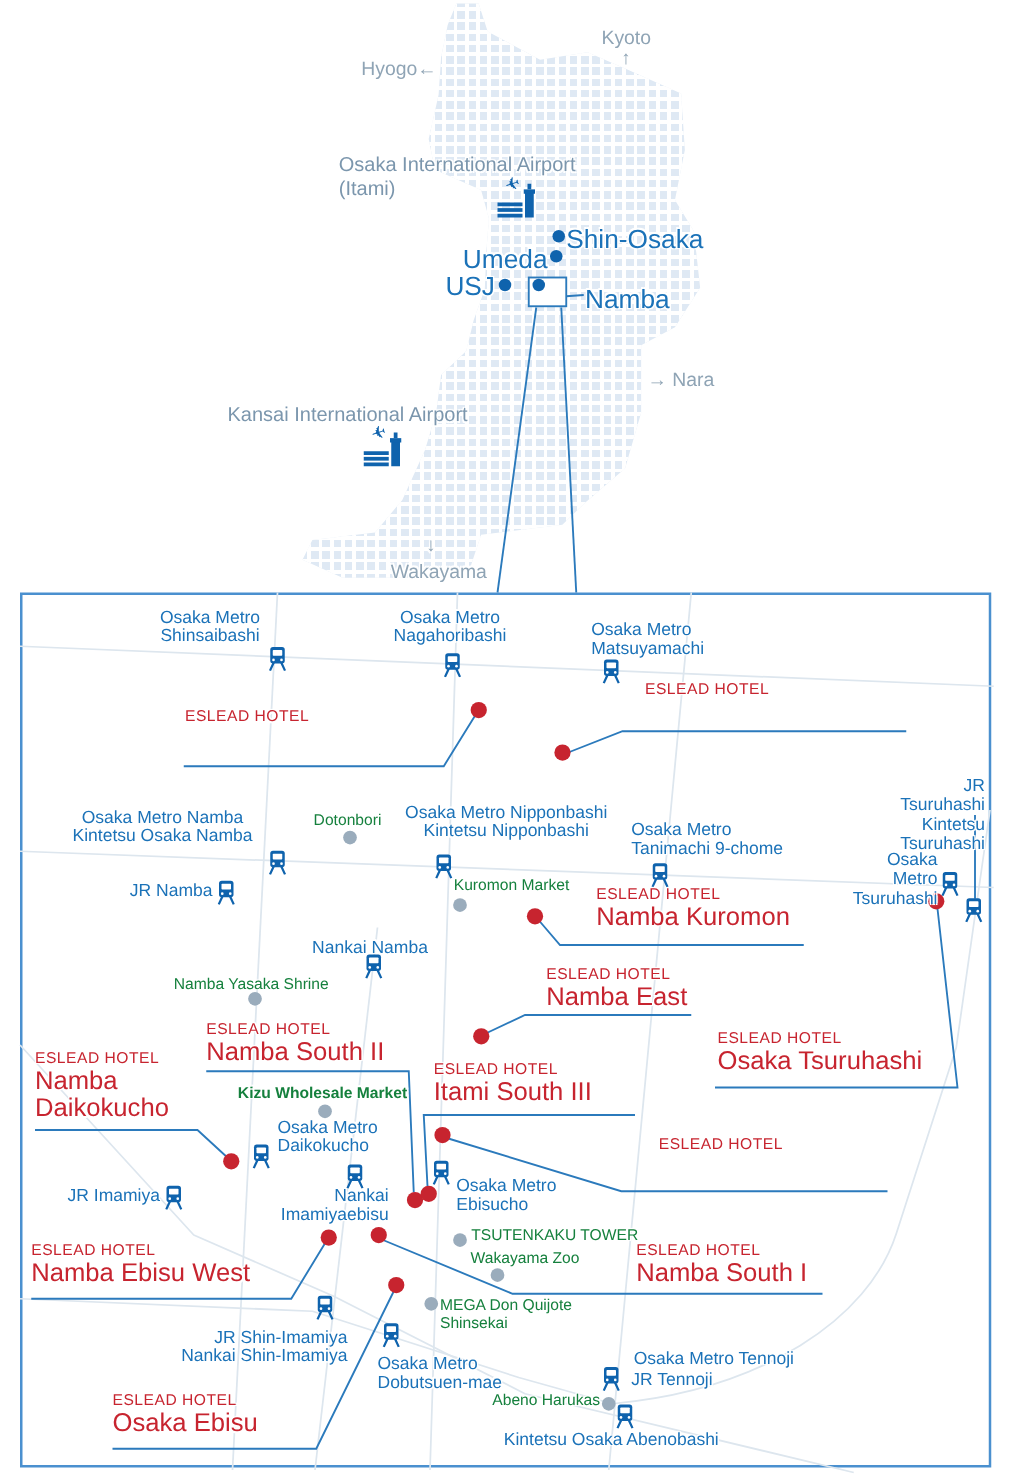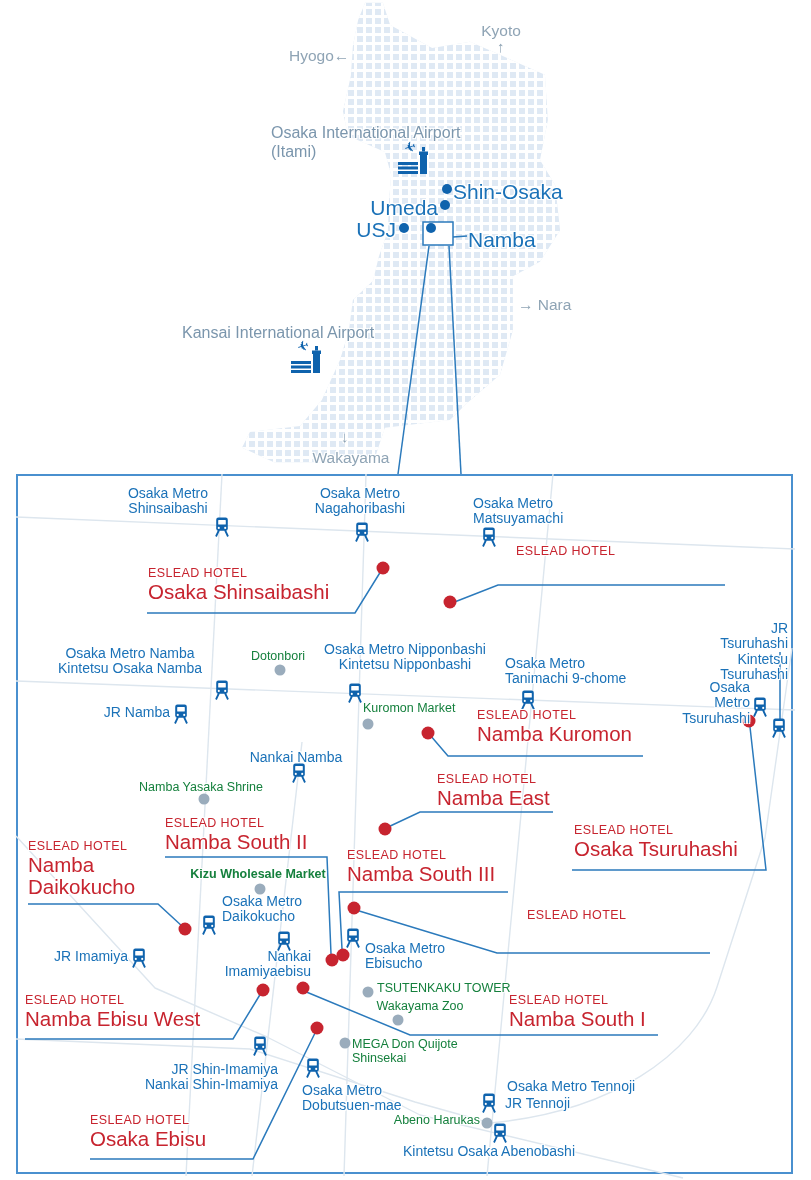--- a/index.html
+++ b/index.html
@@ -284,21 +284,20 @@
       <div class="landmark halo" style="left: 363px; top: 701px;">Kuromon Market</div>
       <div class="landmark halo acenter" style="left: 201px; top: 780px;">Namba Yasaka Shrine</div>
       <div class="landmark halo acenter" style="left: 258px; top: 867px; font-weight: bold;">Kizu Wholesale Market</div>
       <div class="landmark halo" style="left: 377px; top: 981px;">TSUTENKAKU TOWER</div>
       <div class="landmark halo acenter" style="left: 420px; top: 999px;">Wakayama Zoo</div>
       <div class="landmark halo" style="left: 352px; top: 1037px;">MEGA Don Quijote
 Shinsekai</div>
       <div class="landmark halo aright" style="left: 480px; top: 1113px;">Abeno Harukas</div>
       <div class="hotel halo" style="left: 148px; top: 566px;">
         <div class="brand">ESLEAD HOTEL</div>
-        <div class="hname">Osaka Shinsaibashi</div>
       </div>
       <div class="hotel halo" style="left: 516px; top: 544px;">
         <div class="brand">ESLEAD HOTEL</div>
       </div>
       <div class="hotel halo" style="left: 477px; top: 708px;">
         <div class="brand">ESLEAD HOTEL</div>
         <div class="hname">Namba Kuromon</div>
       </div>
       <div class="hotel halo" style="left: 437px; top: 772px;">
         <div class="brand">ESLEAD HOTEL</div>
@@ -307,21 +306,21 @@
       <div class="hotel halo" style="left: 574px; top: 823px;">
         <div class="brand">ESLEAD HOTEL</div>
         <div class="hname">Osaka Tsuruhashi</div>
       </div>
       <div class="hotel halo" style="left: 165px; top: 816px;">
         <div class="brand">ESLEAD HOTEL</div>
         <div class="hname">Namba South II</div>
       </div>
       <div class="hotel halo" style="left: 347px; top: 848px;">
         <div class="brand">ESLEAD HOTEL</div>
-        <div class="hname">Namba South III</div>
+        <div class="hname">Itami South III</div>
       </div>
       <div class="hotel halo" style="left: 28px; top: 839px;">
         <div class="brand">ESLEAD HOTEL</div>
         <div class="hname">Namba
 Daikokucho</div>
       </div>
       <div class="hotel halo" style="left: 527px; top: 908px;">
         <div class="brand">ESLEAD HOTEL</div>
       </div>
       <div class="hotel halo" style="left: 25px; top: 993px;">

